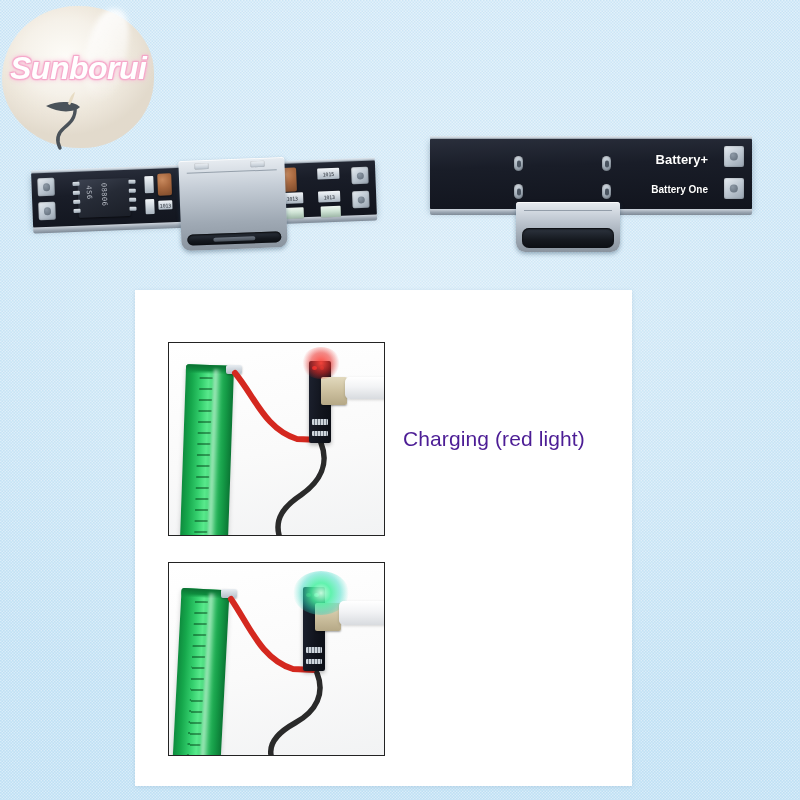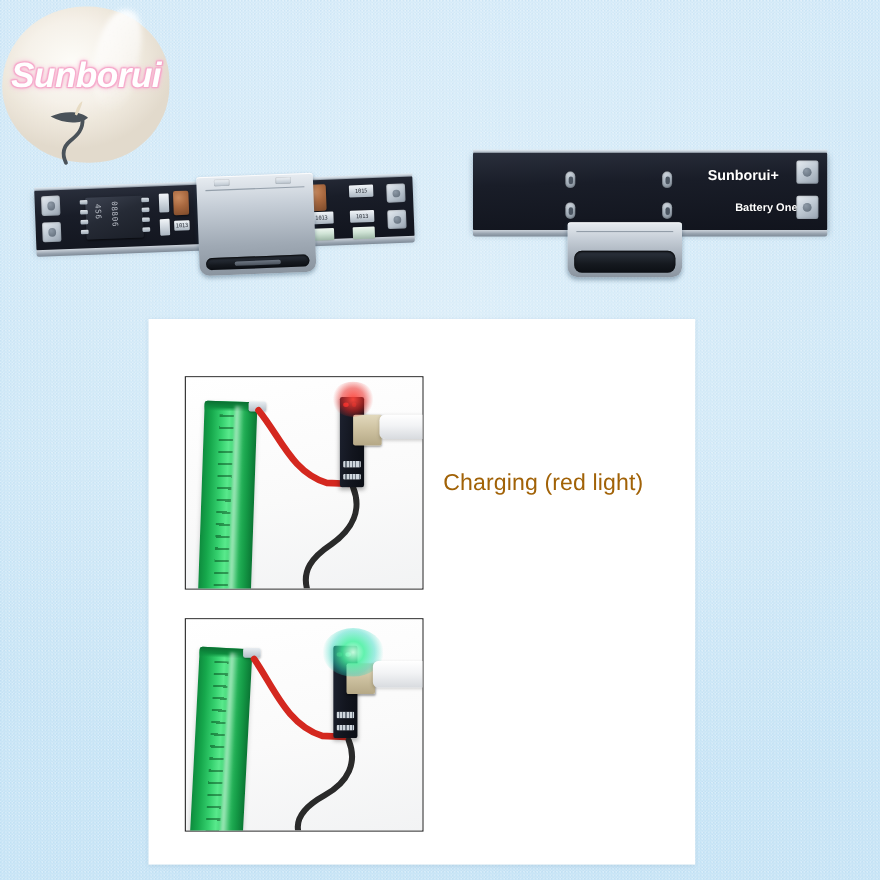--- a/index.html
+++ b/index.html
@@ -348,21 +348,21 @@
     background: radial-gradient(circle, rgba(255,70,60,.95) 0%, rgba(235,40,35,.55) 40%, rgba(200,30,30,0) 72%);
   }
   .glow-green {
     position: absolute;
     border-radius: 50%;
     background: radial-gradient(circle, rgba(200,255,225,.98) 0%, rgba(70,240,160,.85) 28%, rgba(40,215,190,.45) 55%, rgba(30,200,180,0) 78%);
   }
 
   .caption {
     position: absolute;
-    color: #a16207;
+    color: #4c1d95;
     font-size: 21px;
     letter-spacing: .1px;
     white-space: nowrap;
   }
 </style>
 </head>
 <body>
 
 <div id="stage">
 
@@ -440,22 +440,22 @@
 
     <div class="pcb-body" style="left:0px; top:4px; width:322px; height:72px;">
       <div class="pcb-edge-top"></div>
       <div class="pcb-edge-bot"></div>
 
       <div class="via" style="left:84px; top:18px;"></div>
       <div class="via" style="left:172px; top:18px;"></div>
       <div class="via" style="left:84px; top:46px;"></div>
       <div class="via" style="left:172px; top:46px;"></div>
 
-      <div class="silk" style="right:44px; top:14px; font-size:13px;">Sunborui+</div>
-      <div class="silk" style="right:27px; top:46px; font-size:10px;">Battery One</div>
+      <div class="silk" style="right:44px; top:14px; font-size:13px;">Battery+</div>
+      <div class="silk" style="right:44px; top:46px; font-size:10px;">Battery One</div>
 
       <div class="pad" style="right:8px; top:8px; width:20px; height:21px;"></div>
       <div class="pad" style="right:8px; top:40px; width:20px; height:21px;"></div>
     </div>
 
     <div class="usbc" style="left:86px; top:68px; width:104px; height:50px;">
       <div class="usbc-seam" style="top:8px;"></div>
       <div class="usbc-slot" style="bottom:4px; height:20px;"></div>
     </div>
   </div>

